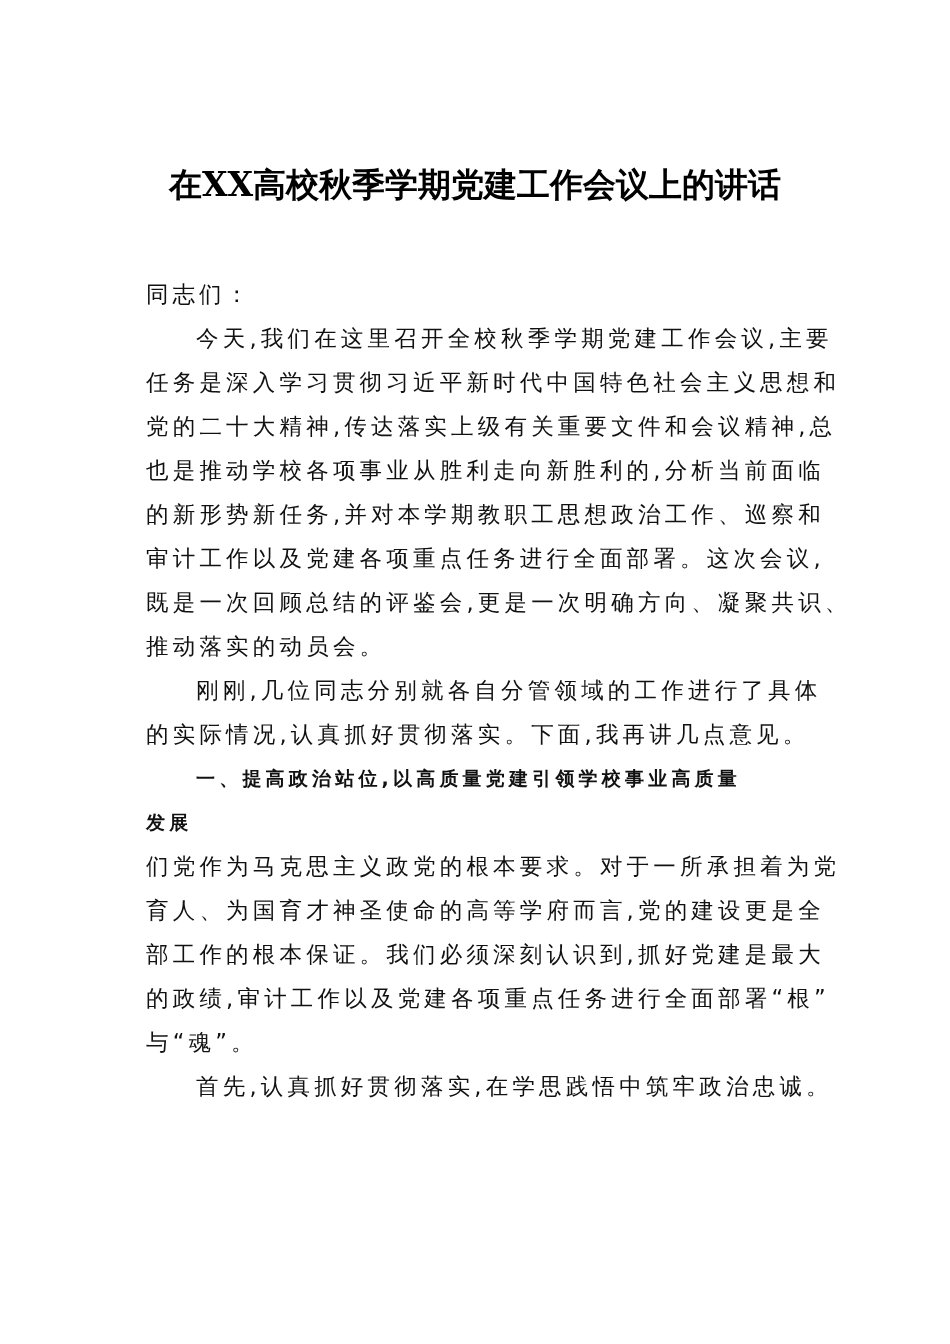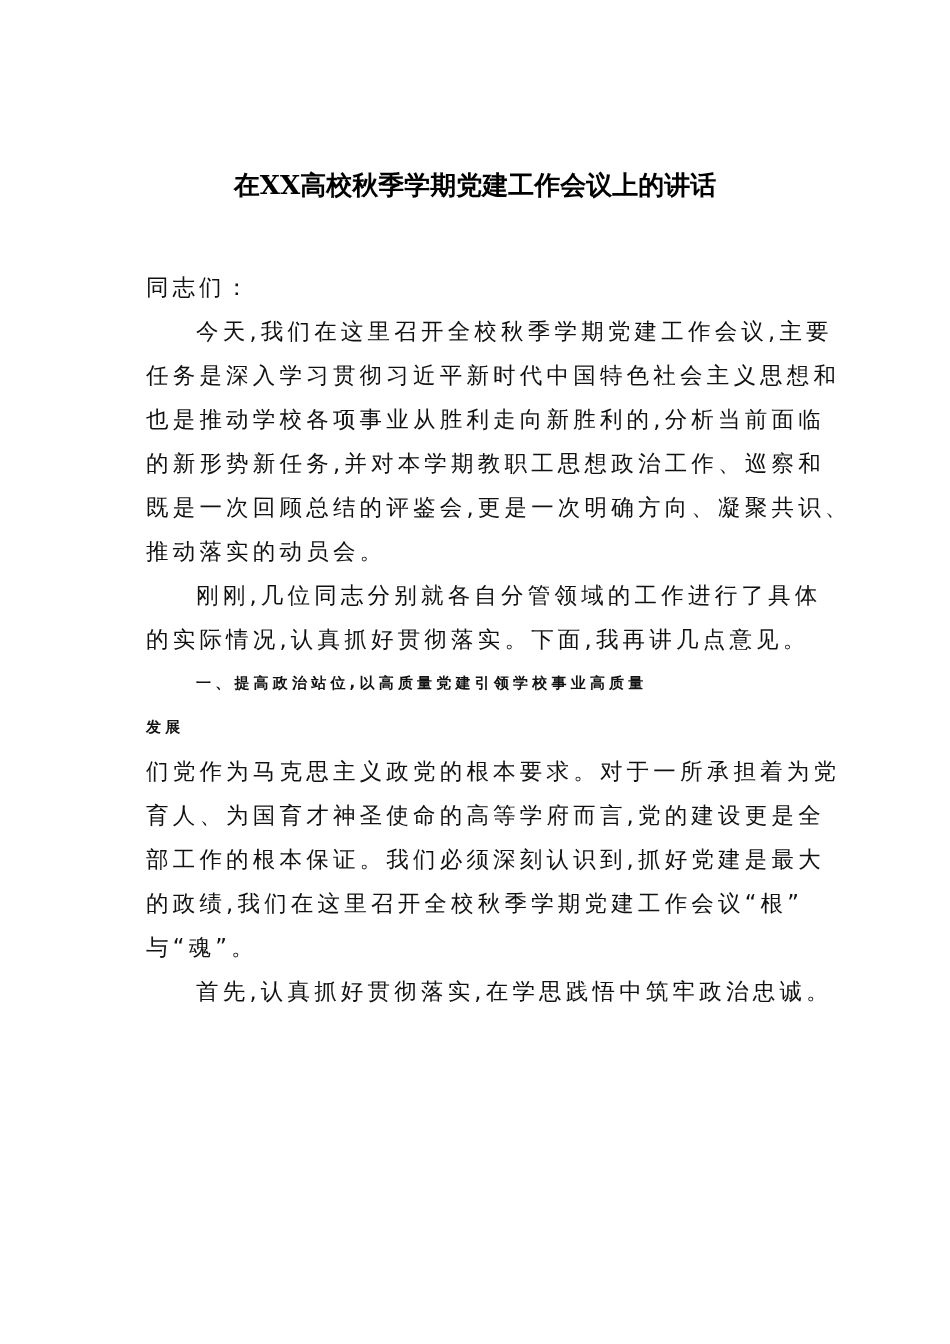--- a/index.html
+++ b/index.html
@@ -23,49 +23,49 @@
       background: #ffffff;
     }
     .title {
       position: absolute;
       left: 0;
       top: 160px;
       width: 950px;
       text-align: center;
       font-family: "DejaVu Serif", "Liberation Serif", serif;
       font-weight: bold;
-      font-size: 26px;
+      font-size: 33px;
       line-height: 50px;
       letter-spacing: 0px;
       color: #000000;
       margin: 0;
     }
     .body-text {
       position: absolute;
       left: 146px;
-      top: 265px;
+      top: 272px;
       width: 680px;
       font-family: "DejaVu Sans", "Liberation Sans", sans-serif;
       font-size: 22.5px;
       color: #111111;
     }
     .line {
       display: block;
       height: 44px;
       line-height: 44px;
       white-space: nowrap;
       letter-spacing: 4.2px;
     }
     .indent {
       padding-left: 50px;
     }
     .heading {
       font-weight: bold;
       letter-spacing: 1px;
-      font-size: 15px;
+      font-size: 19px;
     }
     .salutation .line {
       letter-spacing: 4px;
     }
   </style>
 </head>
 <body>
 
 <div class="page">
 
@@ -73,41 +73,43 @@
 
   <div class="body-text">
 
     <div class="salutation">
       <span class="line">同志们：</span>
     </div>
 
     <div class="para">
       <span class="line indent">今天,我们在这里召开全校秋季学期党建工作会议,主要</span>
       <span class="line">任务是深入学习贯彻习近平新时代中国特色社会主义思想和</span>
+      <span class="line">党的二十大精神,传达落实上级有关重要文件和会议精神,总</span>
       <span class="line">也是推动学校各项事业从胜利走向新胜利的,分析当前面临</span>
       <span class="line">的新形势新任务,并对本学期教职工思想政治工作、巡察和</span>
+      <span class="line">审计工作以及党建各项重点任务进行全面部署。这次会议,</span>
       <span class="line">既是一次回顾总结的评鉴会,更是一次明确方向、凝聚共识、</span>
       <span class="line">推动落实的动员会。</span>
     </div>
 
     <div class="para">
       <span class="line indent">刚刚,几位同志分别就各自分管领域的工作进行了具体</span>
       <span class="line">的实际情况,认真抓好贯彻落实。下面,我再讲几点意见。</span>
     </div>
 
     <div class="para heading">
       <span class="line indent">一、提高政治站位,以高质量党建引领学校事业高质量</span>
       <span class="line">发展</span>
     </div>
 
     <div class="para">
       <span class="line">们党作为马克思主义政党的根本要求。对于一所承担着为党</span>
       <span class="line">育人、为国育才神圣使命的高等学府而言,党的建设更是全</span>
       <span class="line">部工作的根本保证。我们必须深刻认识到,抓好党建是最大</span>
-      <span class="line">的政绩,我们在这里召开全校秋季学期党建工作会议“根”</span>
+      <span class="line">的政绩,审计工作以及党建各项重点任务进行全面部署“根”</span>
       <span class="line">与“魂”。</span>
     </div>
 
     <div class="para">
       <span class="line indent">首先,认真抓好贯彻落实,在学思践悟中筑牢政治忠诚。</span>
     </div>
 
   </div>
 </div>
 

